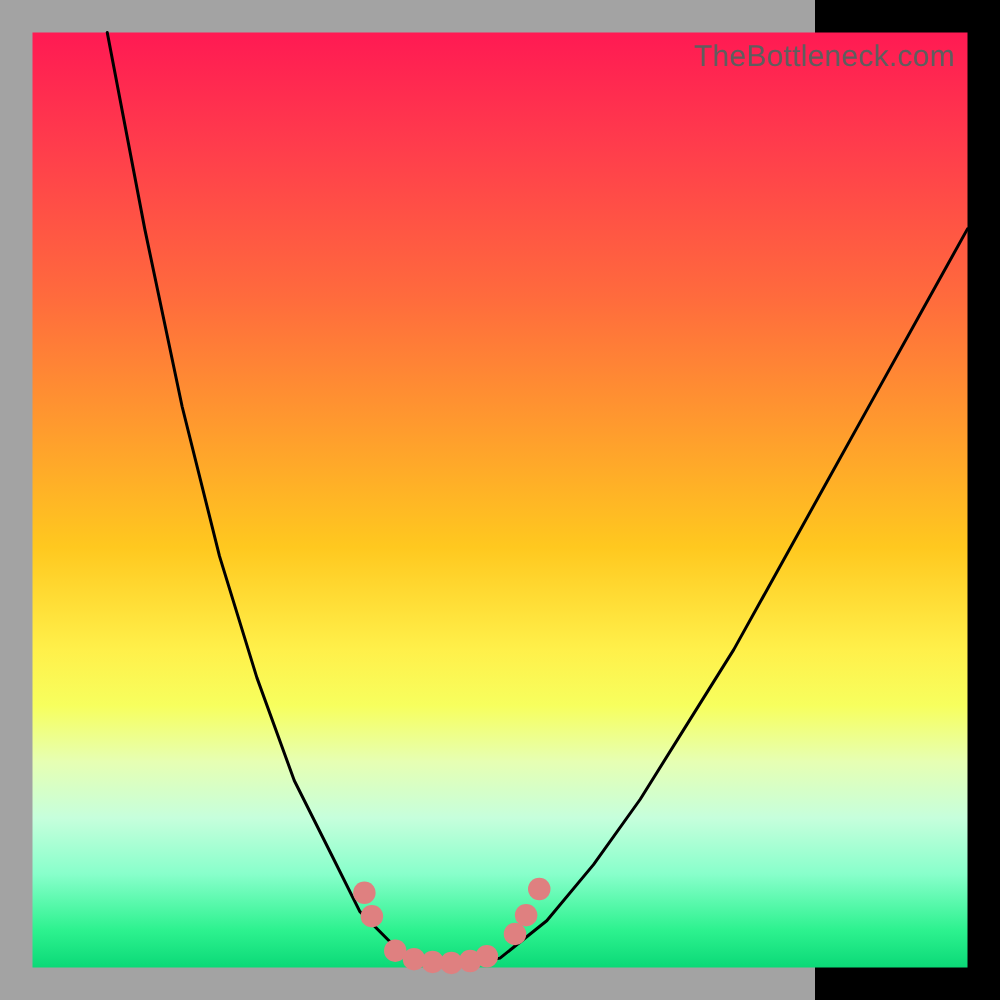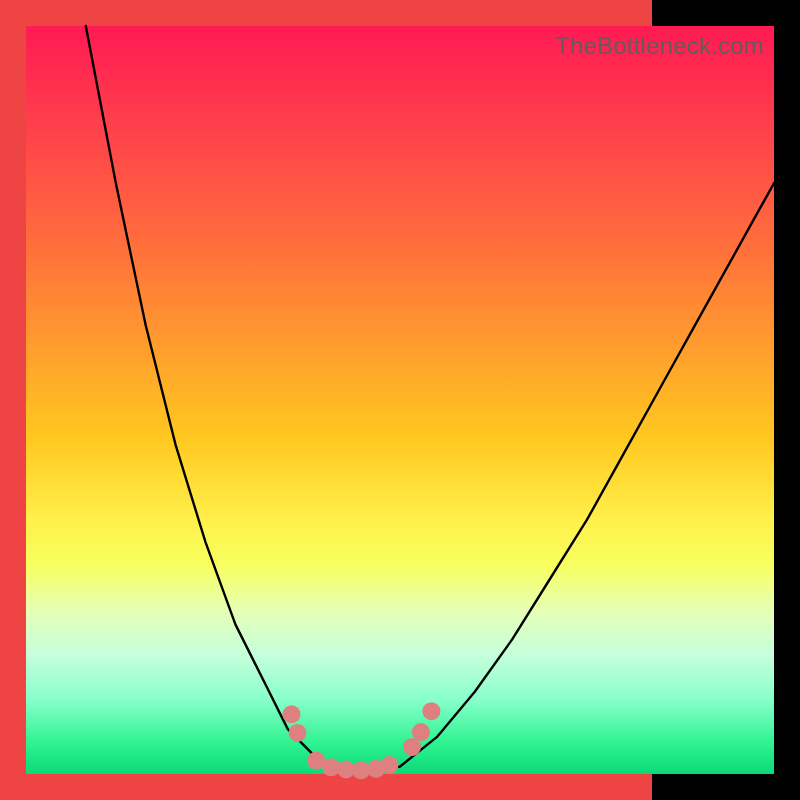--- a/index.html
+++ b/index.html
@@ -8,21 +8,21 @@
     width: 800px;
     height: 800px;
     background: #000;
     font-family: Arial, Helvetica, sans-serif;
     overflow: hidden;
   }
   .frame {
     position: relative;
     width: 652px;
     height: 800px;
-    background: #ef4444;
+    background: #a3a3a3;
   }
   .plot-area {
     position: absolute;
     left: 26px;
     top: 26px;
     width: 748px;
     height: 748px;
     background: linear-gradient(
       to bottom,
       #ff1a53 0%,

